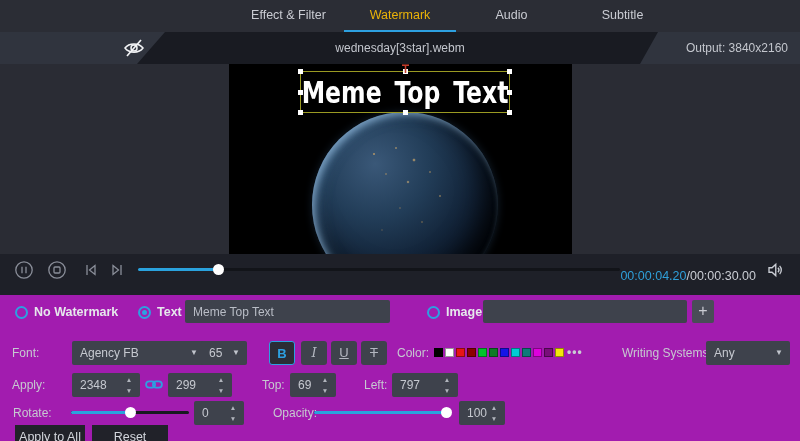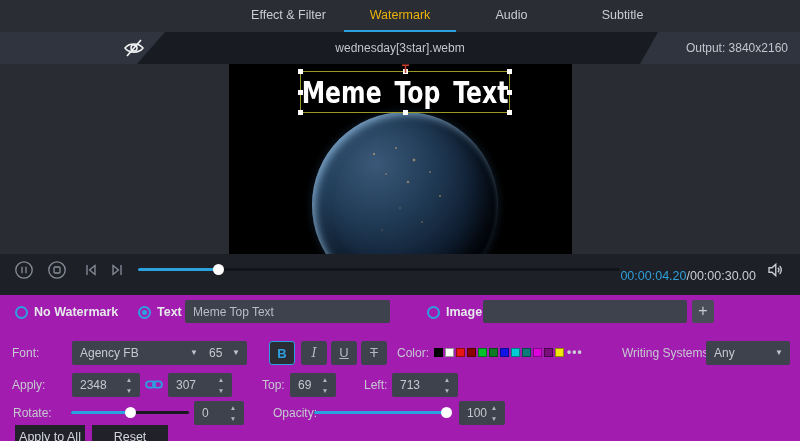--- a/index.html
+++ b/index.html
@@ -240,37 +240,37 @@
           <span>▼</span>
         </span>
     </div>
     <span style="position:absolute;left:145px;top:83px">
       <svg width="18" height="13" viewBox="0 0 20 13" fill="none" stroke="#2da0e0" stroke-width="2">
         <rect x="1.2" y="3" width="10" height="7" rx="3.5"></rect>
           <rect x="8.8" y="3" width="10" height="7" rx="3.5"></rect>
       </svg>
     </span>
     <div class="spinner" style="left:168px;top:78px;width:64px">
-      <span class="spin-val">307</span>
+      <span class="spin-val">299</span>
       <span class="spin-arrows">
           <span>▲</span>
           <span>▼</span>
         </span>
     </div>
     <span class="flabel" style="left:262px;top:78px">Top:</span>
     <div class="spinner" style="left:290px;top:78px;width:46px">
       <span class="spin-val">69</span>
       <span class="spin-arrows">
           <span>▲</span>
           <span>▼</span>
         </span>
     </div>
     <span class="flabel" style="left:364px;top:78px">Left:</span>
     <div class="spinner" style="left:392px;top:78px;width:66px">
-      <span class="spin-val">713</span>
+      <span class="spin-val">797</span>
       <span class="spin-arrows">
           <span>▲</span>
           <span>▼</span>
         </span>
     </div>
 
     <span class="flabel" style="left:13px;top:106px">Rotate:</span>
     <div class="hslider" style="left:71px;top:116px;width:118px">
       <div class="fill" style="width: 50%;"></div>
       <div class="knob" style="left: calc(50% - 5.5px);"></div>

